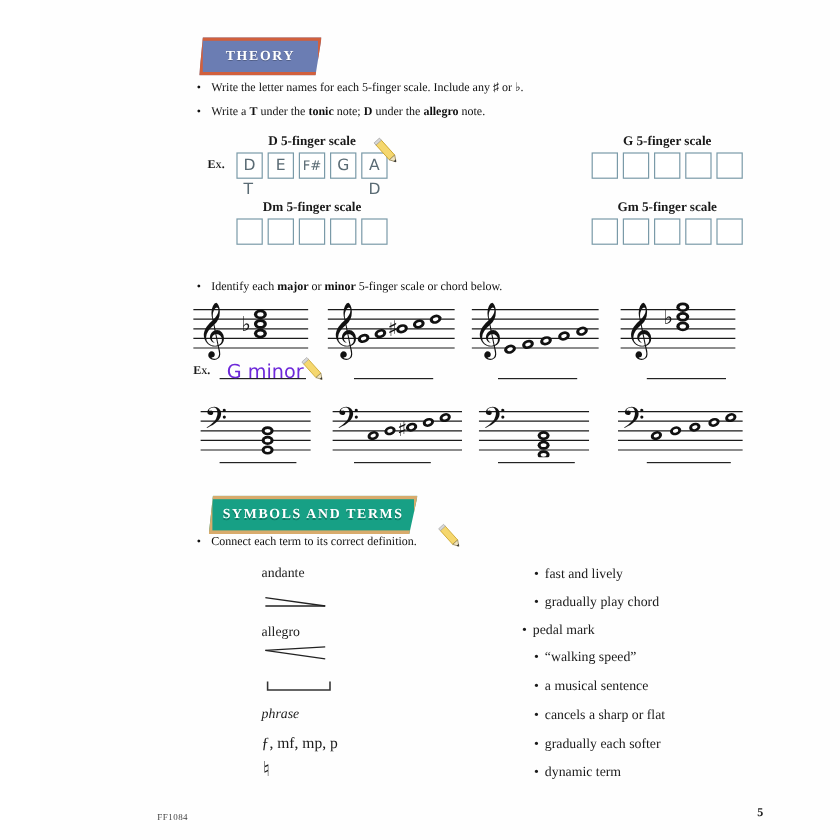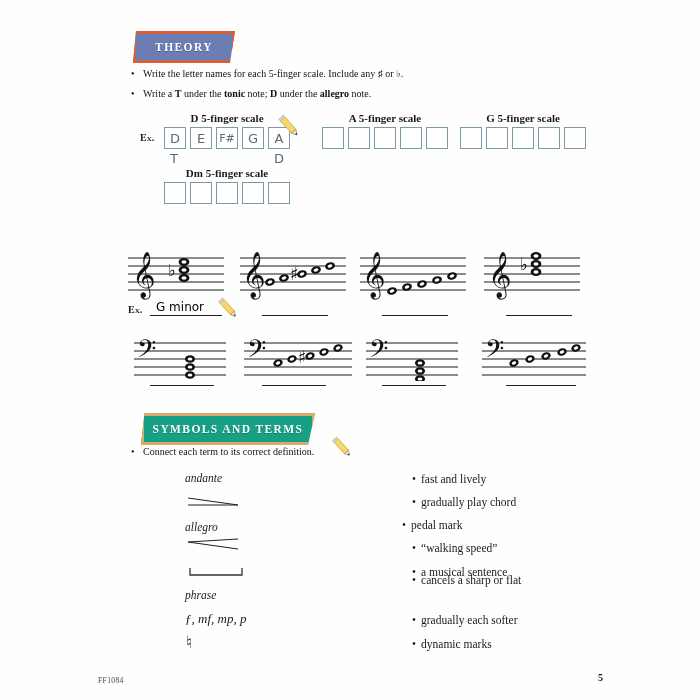--- a/index.html
+++ b/index.html
@@ -13,20 +13,21 @@
     position: relative;
     font-family: "Liberation Serif", serif;
     color: #1a1a1a;
     overflow: hidden;
   }
 
   .page {
     position: absolute;
     inset: 0;
     background: #fefefe;
+    margin-left: 33px;
   }
 
   
   .banner {
     position: absolute;
     height: 26px;
     display: flex;
     align-items: center;
     justify-content: center;
     font-weight: bold;
@@ -135,29 +136,28 @@
   }
   .ex-staff-label {
     position: absolute;
     font-size: 10px;
     font-variant: small-caps;
     font-weight: bold;
   }
   .handwrite {
     position: absolute;
     font-family: "DejaVu Sans", sans-serif;
-    font-size: 12px;
-    color: #000000;
+    font-size: 16px;
+    color: #6d28d9;
   }
 
   
   .term {
     position: absolute;
     font-size: 11.5px;
-    font-style: italic;
     font-family: "Liberation Serif", serif;
     white-space: nowrap;
   }
   .term.plain { font-style: normal; }
   .def {
     position: absolute;
     font-size: 11.5px;
     white-space: nowrap;
   }
   .def .bullet { margin-right: 5px; }
@@ -214,40 +214,20 @@
           <span class="ans">G</span>
         </div>
       <div class="sbox">
           <span class="ans">A</span>
         </div>
       <span class="td-mark" style="left:6px;">T</span>
       <span class="td-mark" style="left:110px;">D</span>
     </div>
   </div>
 
-  <div class="scale-group" style="left:322px; top:112px;">
-    <div class="scale-title">A 5-finger scale</div>
-    <div class="box-row">
-      <div class="sbox">
-          <span class="ans"></span>
-        </div>
-      <div class="sbox">
-          <span class="ans"></span>
-        </div>
-      <div class="sbox">
-          <span class="ans"></span>
-        </div>
-      <div class="sbox">
-          <span class="ans"></span>
-        </div>
-      <div class="sbox">
-          <span class="ans"></span>
-        </div>
-    </div>
-  </div>
 
   <div class="scale-group" style="left:460px; top:112px;">
     <div class="scale-title">G 5-finger scale</div>
     <div class="box-row">
       <div class="sbox">
           <span class="ans"></span>
         </div>
       <div class="sbox">
           <span class="ans"></span>
         </div>
@@ -278,30 +258,53 @@
       <div class="sbox">
           <span class="ans"></span>
         </div>
       <div class="sbox">
           <span class="ans"></span>
         </div>
     </div>
   </div>
 
 
+  <div class="scale-group" style="left:460px; top:167px;">
+    <div class="scale-title">Gm 5-finger scale</div>
+    <div class="box-row">
+      <div class="sbox">
+          <span class="ans"></span>
+        </div>
+      <div class="sbox">
+          <span class="ans"></span>
+        </div>
+      <div class="sbox">
+          <span class="ans"></span>
+        </div>
+      <div class="sbox">
+          <span class="ans"></span>
+        </div>
+      <div class="sbox">
+          <span class="ans"></span>
+        </div>
+    </div>
+  </div>
 
   <svg class="pencil" style="left:276px; top:113px;" width="26" height="26" viewBox="0 0 26 26">
     <g transform="rotate(-42 13 13)">
       <rect x="10" y="3" width="6" height="17" fill="#f5d76e" stroke="#c9a227" stroke-width=".7"></rect>
       <polygon points="10,20 16,20 13,25" fill="#f0e4c0" stroke="#8a7a4a" stroke-width=".6"></polygon>
       <polygon points="11.6,23.3 14.4,23.3 13,25" fill="#333"></polygon>
       <rect x="10" y="1" width="6" height="2.4" fill="#d8d8d8" stroke="#999" stroke-width=".5"></rect>
     </g>
   </svg>
 
+  <div class="instr" style="left:131px; top:234px;">
+    <span class="bullet">•</span><span>Identify each </span><b>major</b><span> or </span><b>minor</b><span> 5-finger scale or chord below.</span>
+  </div>
 
   <svg class="staff-wrap" style="left:128px; top:250px;" width="96" height="52" viewBox="0 0 96 52">
     <g stroke="#1a1a1a" stroke-width="1">
       <line x1="0" y1="8" x2="96" y2="8"></line>
         <line x1="0" y1="16" x2="96" y2="16"></line>
       <line x1="0" y1="24" x2="96" y2="24"></line>
         <line x1="0" y1="32" x2="96" y2="32"></line>
       <line x1="0" y1="40" x2="96" y2="40"></line>
     </g>
     <text x="4" y="38" font-family="DejaVu Sans, sans-serif" font-size="40" fill="#111">𝄞</text>
@@ -544,26 +547,26 @@
   </div>
   <div class="def" style="left:402px; top:519px;">
     <span class="bullet">•</span><span>pedal mark</span>
   </div>
   <div class="def" style="left:412px; top:542px;">
     <span class="bullet">•</span><span>“walking speed”</span>
   </div>
   <div class="def" style="left:412px; top:566px;">
     <span class="bullet">•</span><span>a musical sentence</span>
   </div>
-  <div class="def" style="left:412px; top:574px;text-align:right;">
+  <div class="def" style="left:412px; top:590px;text-align:right;">
     <span class="bullet">•</span><span>cancels a sharp or flat</span>
   </div>
   <div class="def" style="left:412px; top:614px;">
     <span class="bullet">•</span><span>gradually each softer</span>
   </div>
   <div class="def" style="left:412px; top:638px;">
-    <span class="bullet">•</span><span>dynamic marks</span>
+    <span class="bullet">•</span><span>dynamic term</span>
   </div>
 
   <div class="footer-left">FF1084</div>
   <div class="footer-right">5</div>
 
 </div>
 
 </body></html>

